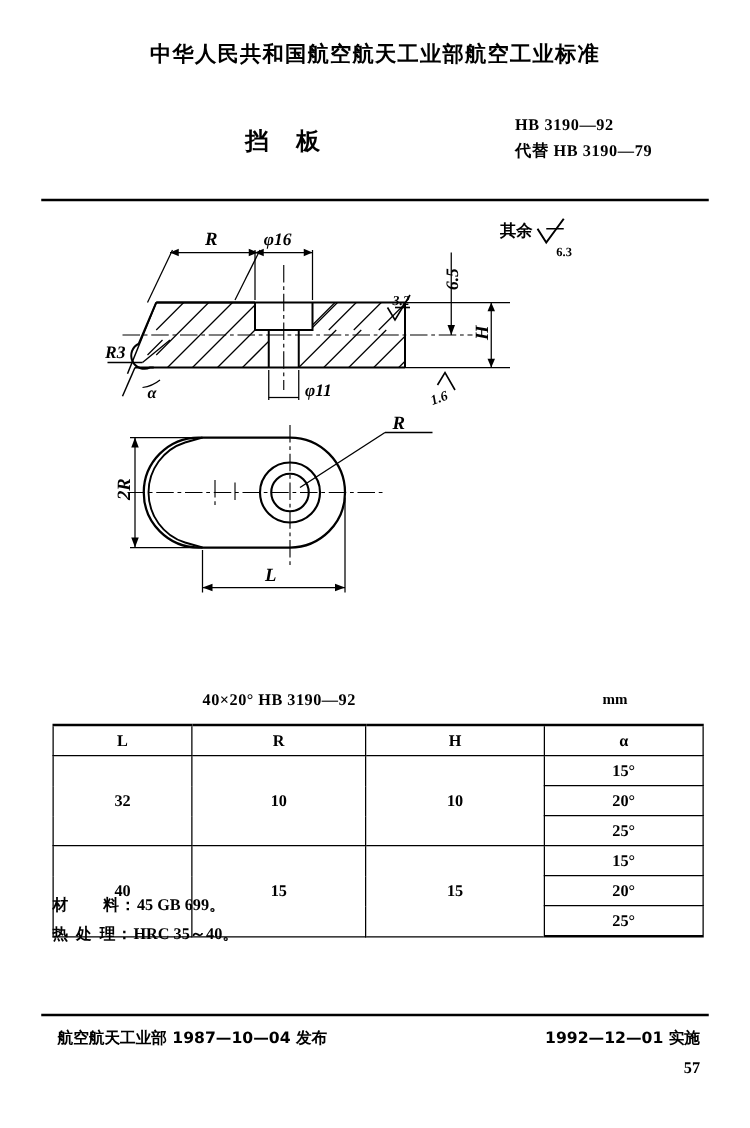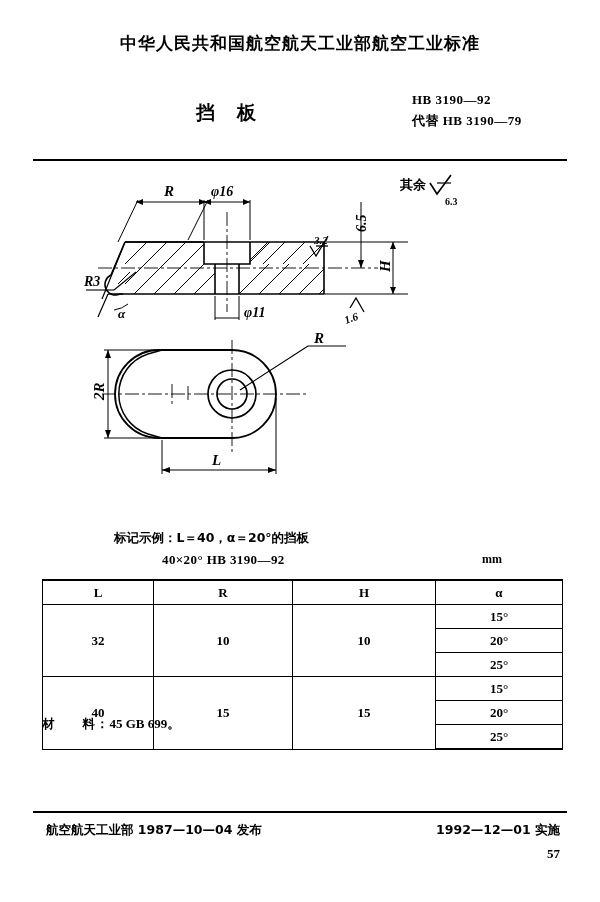--- a/index.html
+++ b/index.html
@@ -382,21 +382,20 @@
       <text x="128" y="133" font-size="15">L</text>
 
       <g stroke="#000" stroke-width="1.1">
         <line x1="156" y1="58" x2="224" y2="14"></line>
         <line x1="224" y1="14" x2="262" y2="14"></line>
       </g>
       <text x="230" y="11" font-size="15">R</text>
     </svg>
   </div>
 
-  <div class="mark-ex-1">标记示例：L＝40，α＝20°的挡板</div>
   <div class="mark-ex-2">40×20°    HB 3190—92</div>
   <div class="unit-mm">mm</div>
 
   <table class="spec">
     <thead>
       <tr>
         <th class="colL">L</th>
         <th class="colR">R</th>
         <th class="colH">H</th>
         <th class="colA">α</th>
@@ -427,20 +426,23 @@
       <tr>
         <td>25°</td>
       </tr>
     </tbody>
   </table>
 
   <div class="notes">
     <div>
       <span class="nlabel">材　　料：</span><span class="nval">45    GB 699。</span>
     </div>
+    <div>
+      <span class="nlabel">热 处 理：</span><span class="nval">HRC 35～40。</span>
+    </div>
   </div>
 
   <div class="rule rule-bot"></div>
 
   <div class="foot-left">航空航天工业部 1987—10—04 发布</div>
   <div class="foot-right">1992—12—01 实施</div>
   <div class="page-no">57</div>
 
 </div>
 

